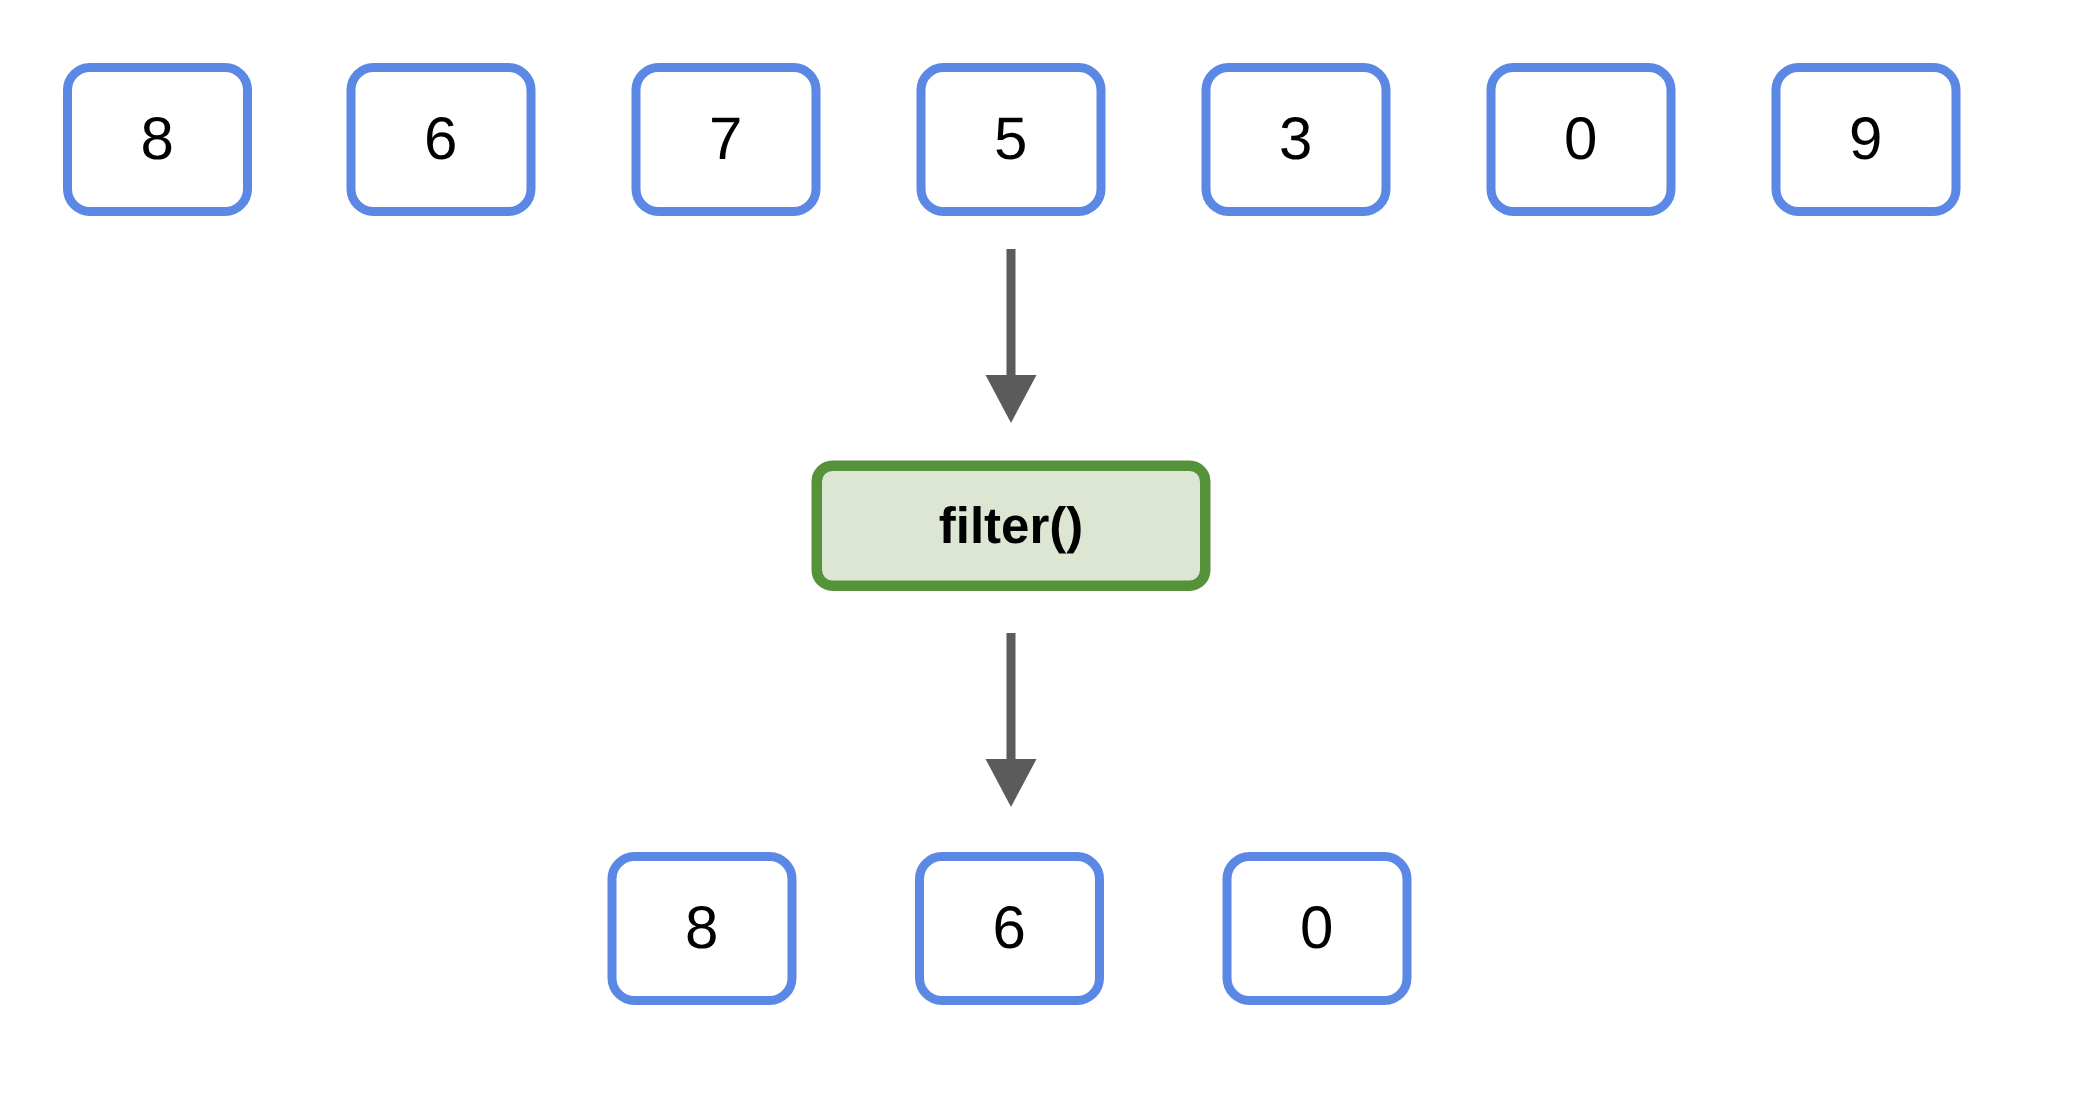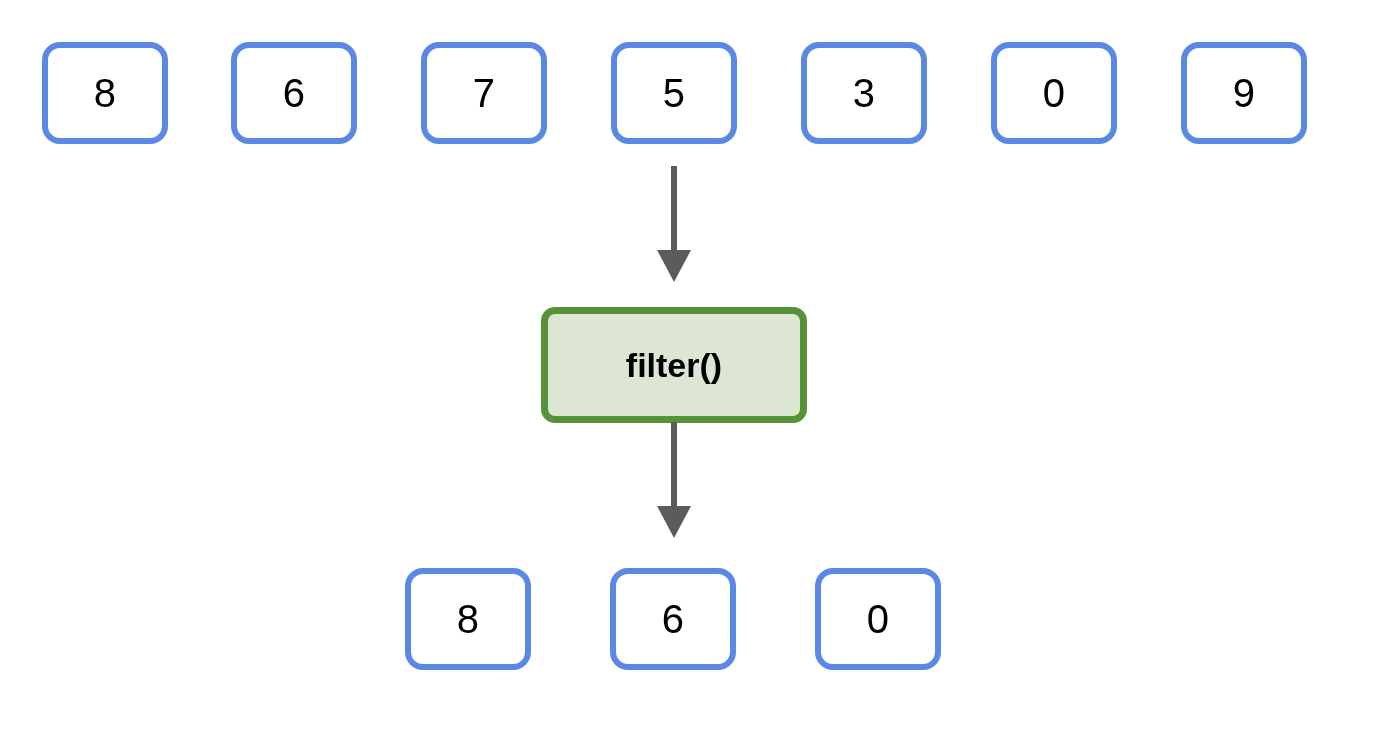--- a/index.html
+++ b/index.html
@@ -112,21 +112,21 @@
       <span class="node-label">9</span>
     </div>
 
   </div>
 
   <svg class="arrow" style="left:653px; top:160px;" width="42" height="125" viewBox="0 0 42 125">
     <line x1="21" y1="6" x2="21" y2="93" stroke="#5b5b5b" stroke-width="6"></line>
     <polygon points="4,90 38,90 21,122" fill="#5b5b5b"></polygon>
   </svg>
 
-  <div class="op-box" style="left:541px; top:307px; width:266px; height:116px;
+  <div class="op-box" style="left:541px; top:307px; width:266px; height:87px;
               border-color:#55923a; background:#dde6d2;">
     <span class="op-label">filter()</span>
   </div>
 
   <svg class="arrow" style="left:653px; top:416px;" width="42" height="125" viewBox="0 0 42 125">
     <line x1="21" y1="6" x2="21" y2="93" stroke="#5b5b5b" stroke-width="6"></line>
     <polygon points="4,90 38,90 21,122" fill="#5b5b5b"></polygon>
   </svg>
 
   <div class="row-group">

